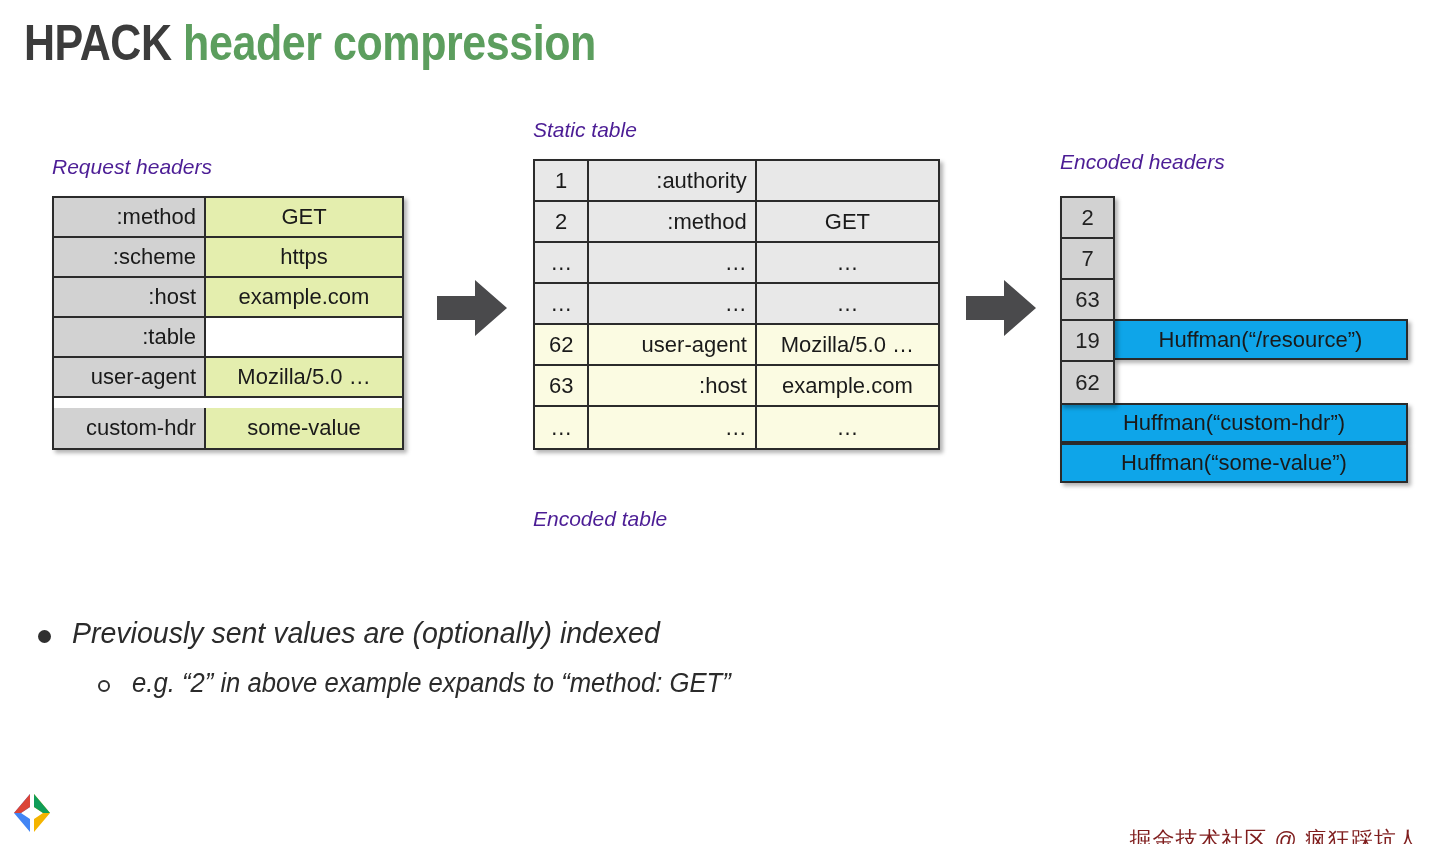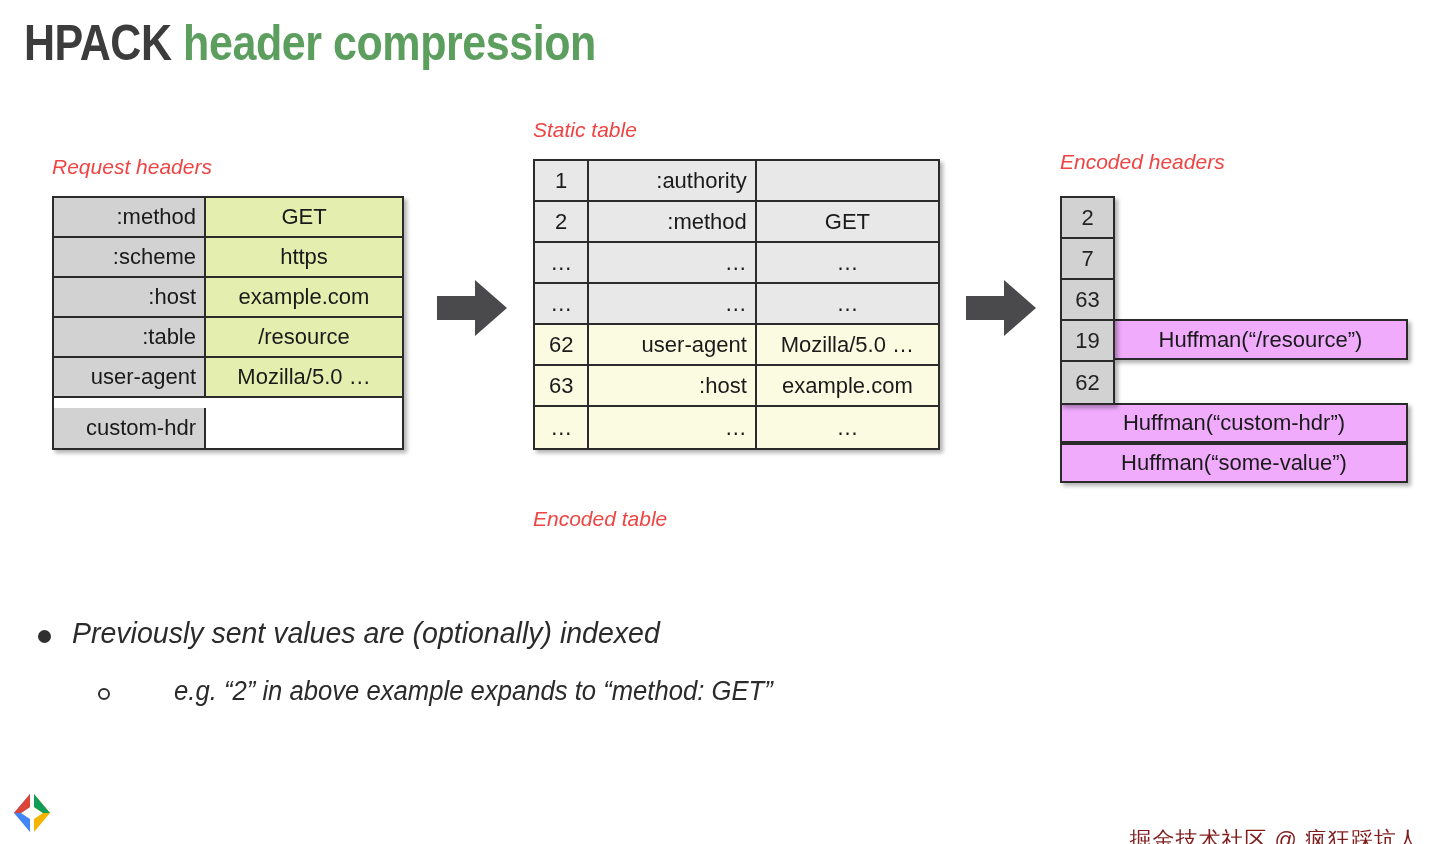--- a/index.html
+++ b/index.html
@@ -30,21 +30,21 @@
     transform-origin: left center;
   }
   .title .t-dark { color: #3c3c3c; }
   .title .t-green { color: #5c9e5e; }
 
   
   .caption {
     position: absolute;
     font-style: italic;
     font-size: 21px;
-    color: #ef4444;
+    color: #4c1d95;
     white-space: nowrap;
   }
 
   
   .tbl {
     position: absolute;
     border: 2px solid #2b2b2b;
     box-sizing: border-box;
     box-shadow: 3px 3px 4px rgba(0,0,0,0.30);
     background: #ffffff;
@@ -112,21 +112,21 @@
     justify-content: center;
     font-size: 22px;
     background: #d2d2d2;
   }
   #encoded-index-column .ecell:last-child { border-bottom: none; }
 
   .huff-box {
     position: absolute;
     box-sizing: border-box;
     border: 2px solid #2b2b2b;
-    background: #f0abfc;
+    background: #0ea5e9;
     display: flex;
     align-items: center;
     justify-content: center;
     font-size: 22px;
     color: #1a1a1a;
     white-space: nowrap;
     box-shadow: 3px 3px 4px rgba(0,0,0,0.30);
     z-index: 2;
   }
 
@@ -135,21 +135,21 @@
     position: absolute;
     left: 38px;
     top: 612px;
     width: 1200px;
   }
   .bullet-row {
     display: flex;
     align-items: baseline;
     margin-bottom: 6px;
   }
-  .bullet-row.sub { margin-left: 60px; margin-top: 16px; gap: 42px; }
+  .bullet-row.sub { margin-left: 60px; margin-top: 8px; }
   .marker {
     width: 34px;
     flex: 0 0 34px;
     font-size: 24px;
     line-height: 1;
     color: #2f2f2f;
     text-align: left;
   }
   .marker .dot {
     display: inline-block;
@@ -212,28 +212,28 @@
     <div class="trow">
       <div class="tcell k c-right">:scheme</div>
       <div class="tcell v c-center">https</div>
     </div>
     <div class="trow">
       <div class="tcell k c-right">:host</div>
       <div class="tcell v c-center">example.com</div>
     </div>
     <div class="trow">
       <div class="tcell k c-right">:table</div>
-      <div class="tcell v c-center">/resource</div>
     </div>
     <div class="trow">
       <div class="tcell k c-right">user-agent</div>
       <div class="tcell v c-center">Mozilla/5.0 …</div>
     </div>
     <div class="trow">
       <div class="tcell k c-right">custom-hdr</div>
+      <div class="tcell v c-center">some-value</div>
     </div>
   </div>
 
 <div class="arrow" style="left:437px; top:278px;">
   <svg viewBox="0 0 72 60" xmlns="http://www.w3.org/2000/svg">
     <polygon points="0,18 38,18 38,2 70,30 38,58 38,42 0,42" fill="#4a4a4c"></polygon>
   </svg>
 </div>
 
 <div class="caption" style="left:533px; top:118px;">Static table</div>

